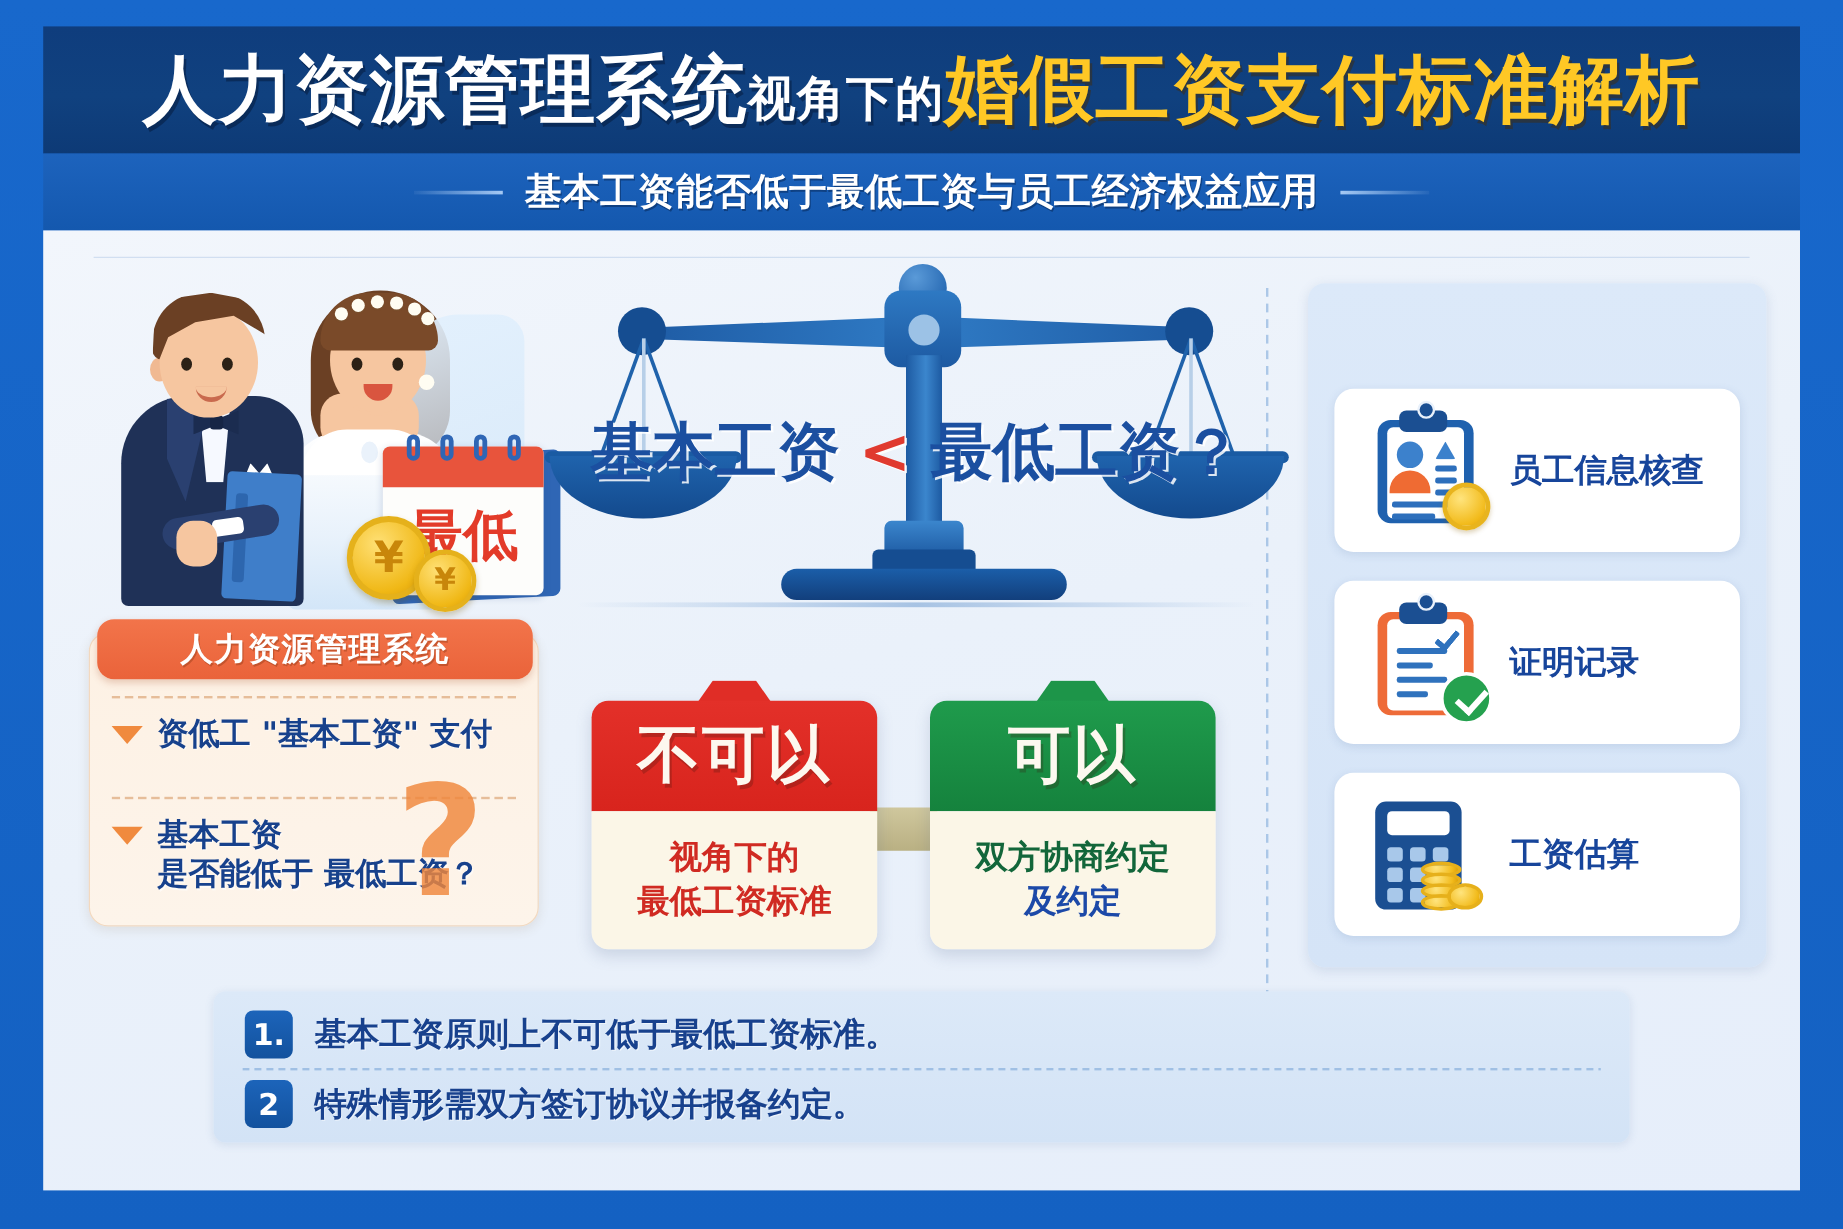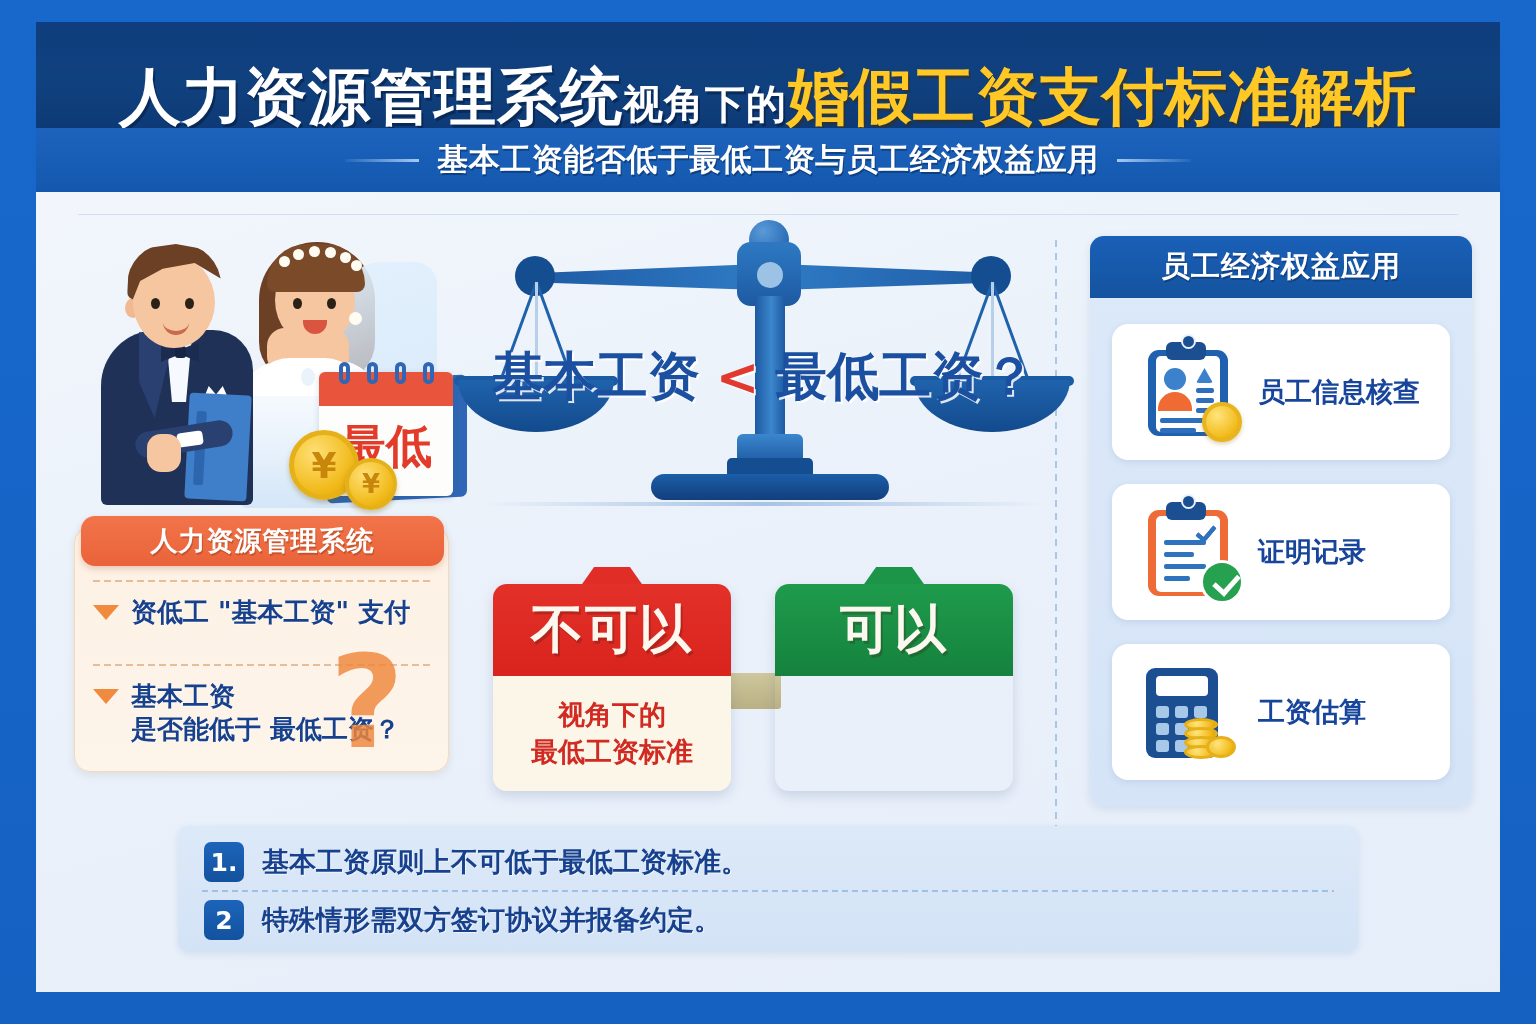--- a/index.html
+++ b/index.html
@@ -19,21 +19,21 @@
     left: 0; top: 0;
     width: 1536px; height: 1024px;
     background: linear-gradient(180deg,#1868cc 0%,#1461c2 100%);
   }
 
   
   #title-band {
     position: absolute;
     left: 36px; top: 22px; width: 1464px; height: 106px;
     background: linear-gradient(180deg,#0f3d7d 0%,#10417f 55%,#0d3a76 100%);
-    display: flex; align-items: flex-end; justify-content: center;
+    display: flex; align-items: center; justify-content: center;
   }
   #title-text {
     white-space: nowrap;
     line-height: 1;
     text-shadow: 2px 3px 0 rgba(5,28,62,.55);
     letter-spacing: 1px;
   }
   .t-main {
     font-size: 62px; font-weight: 700; color: #ffffff;
     font-family: "DejaVu Sans", sans-serif;
@@ -486,26 +486,27 @@
         <div class="l1">视角下的</div>
         <div class="l2">最低工资标准</div>
       </div>
     </div>
 
     <div class="dcard green">
       <div class="dtab"></div>
       <div class="dhead">
         <span>可以</span>
       </div>
+      <div class="dbody">
+        <div class="l1">双方协商约定</div>
+        <div class="l2">及约定</div>
+      </div>
     </div>
 
     <div id="right-panel">
-      <div id="rp-head">
-        <span>员工经济权益应用</span>
-      </div>
 
       <div class="rp-item n1">
         <div class="rp-ico">
           <div class="cb blue"></div>
           <div class="cb-page"></div>
           <div class="cb-clip"></div>
           <div class="av-head"></div>
           <div class="av-body"></div>
           <div class="av-tri"></div>
           <div class="av-bar b1"></div>

